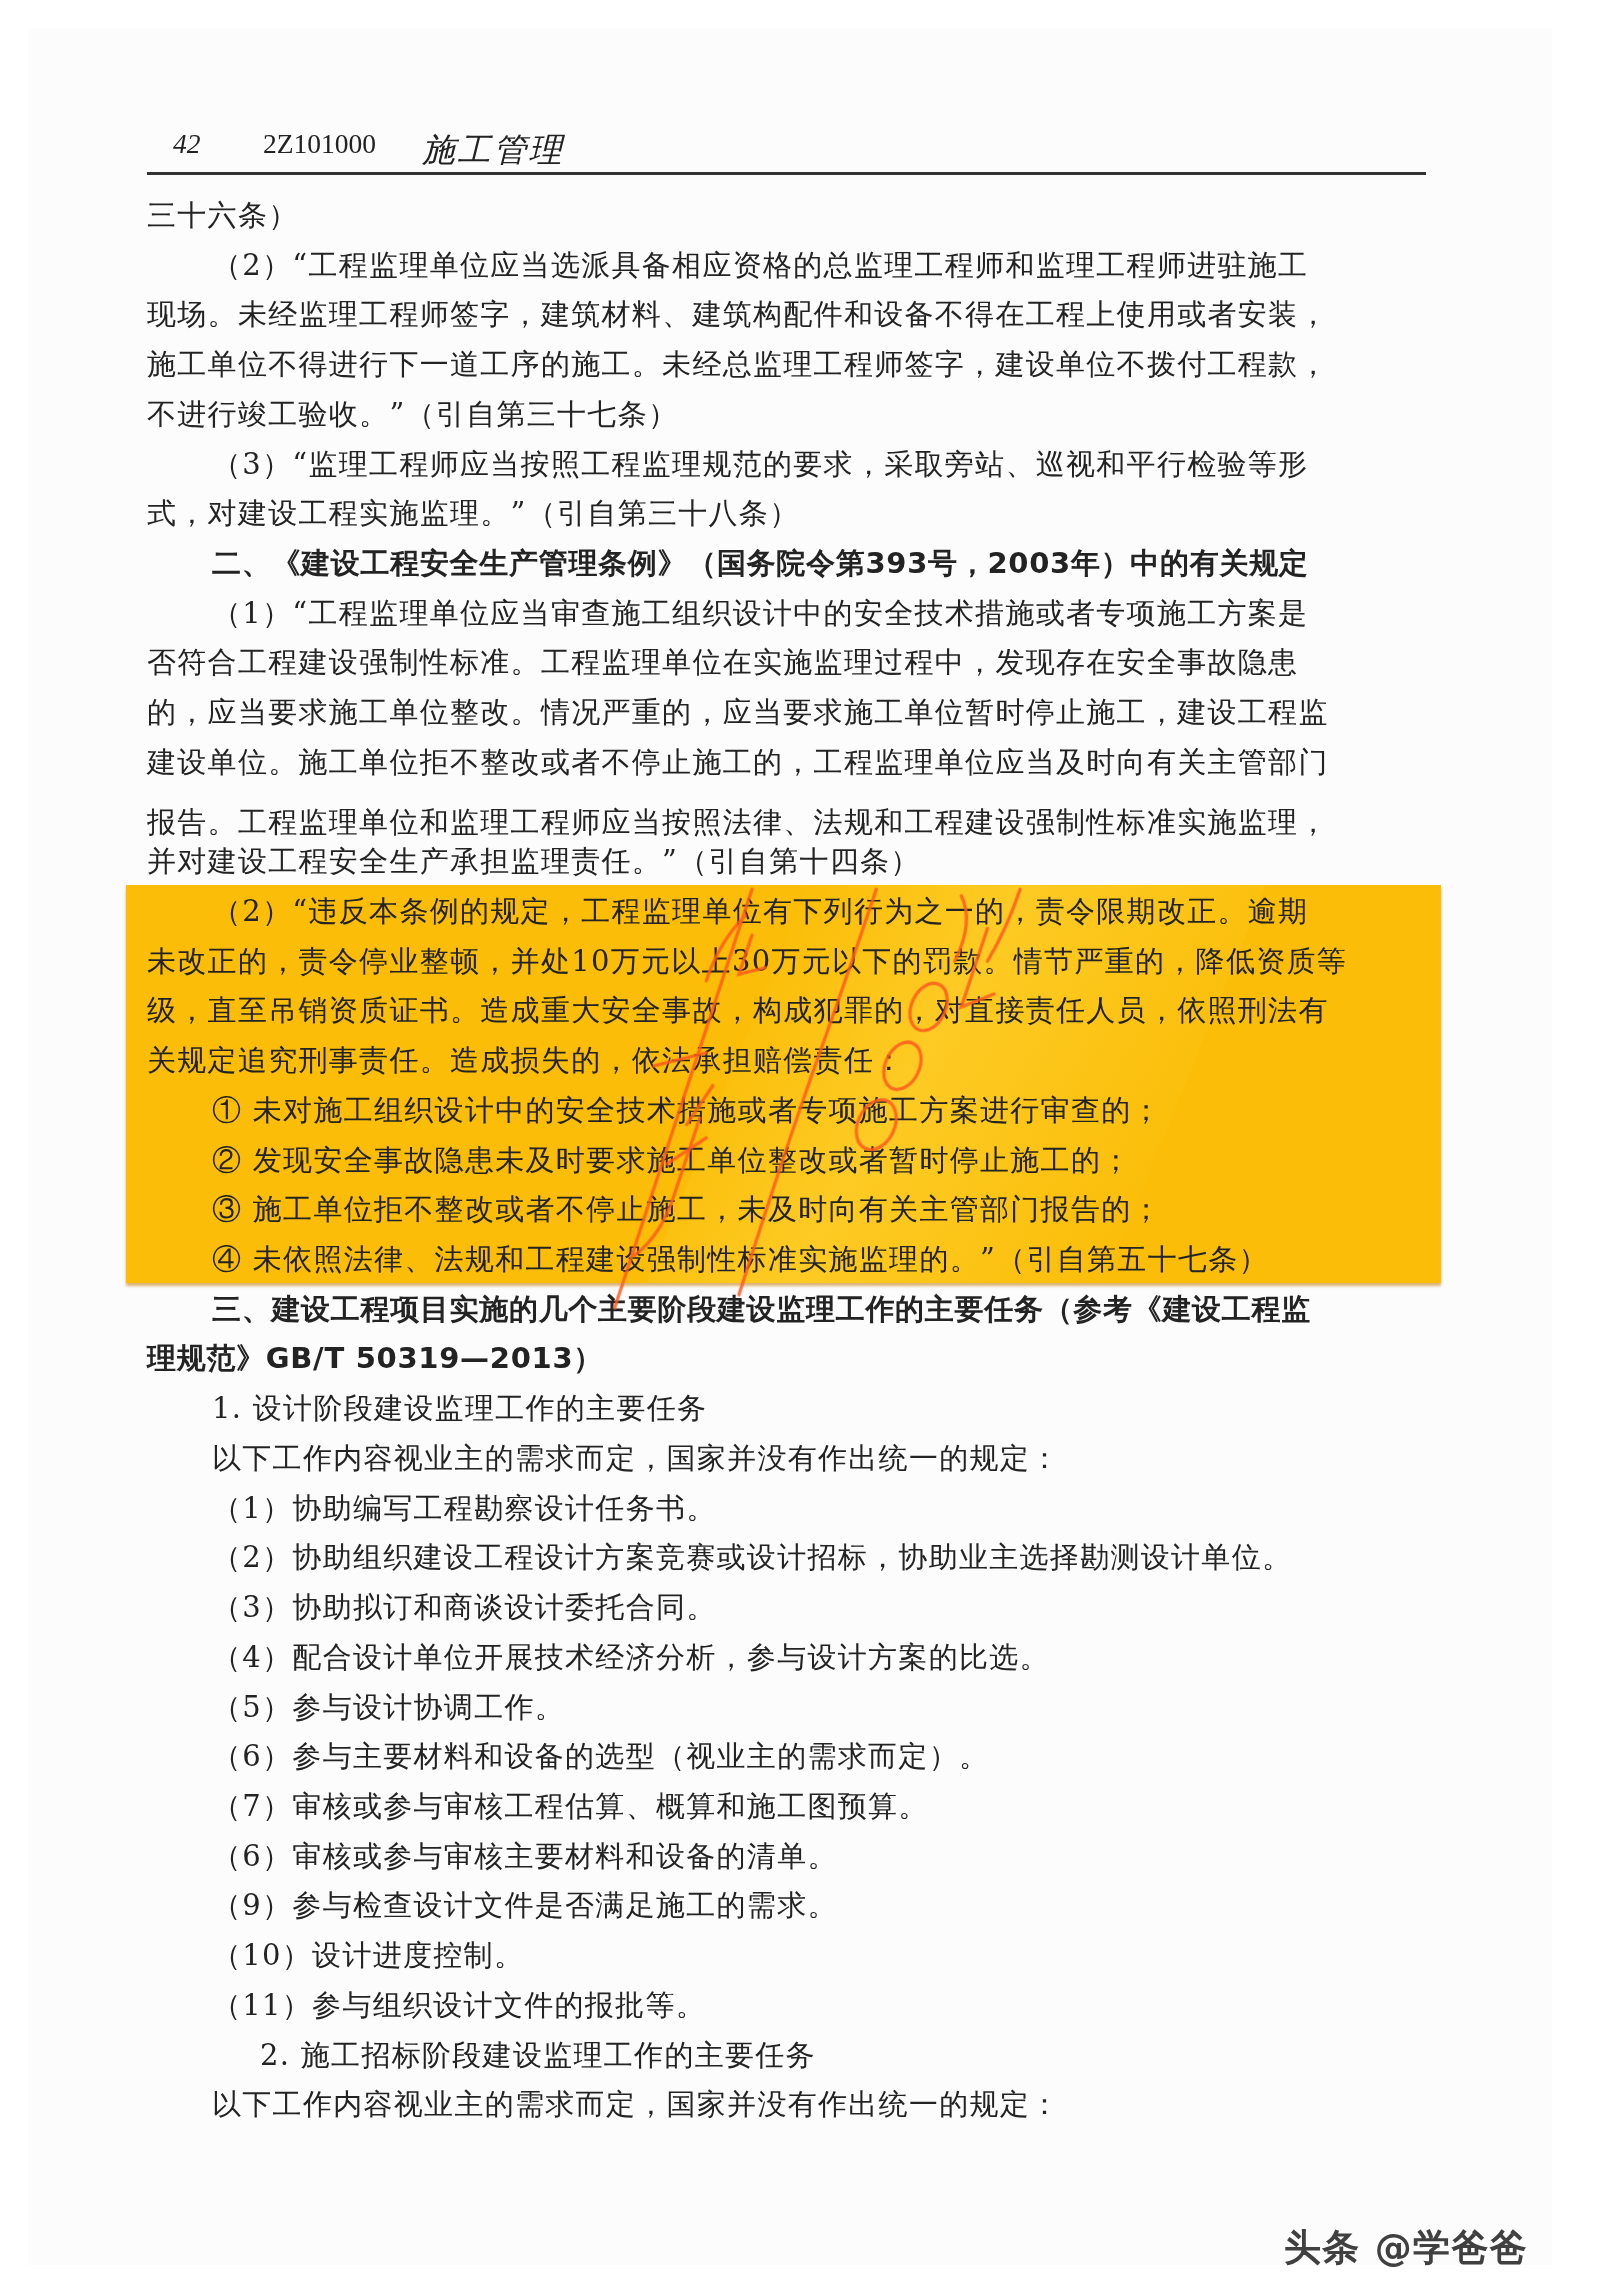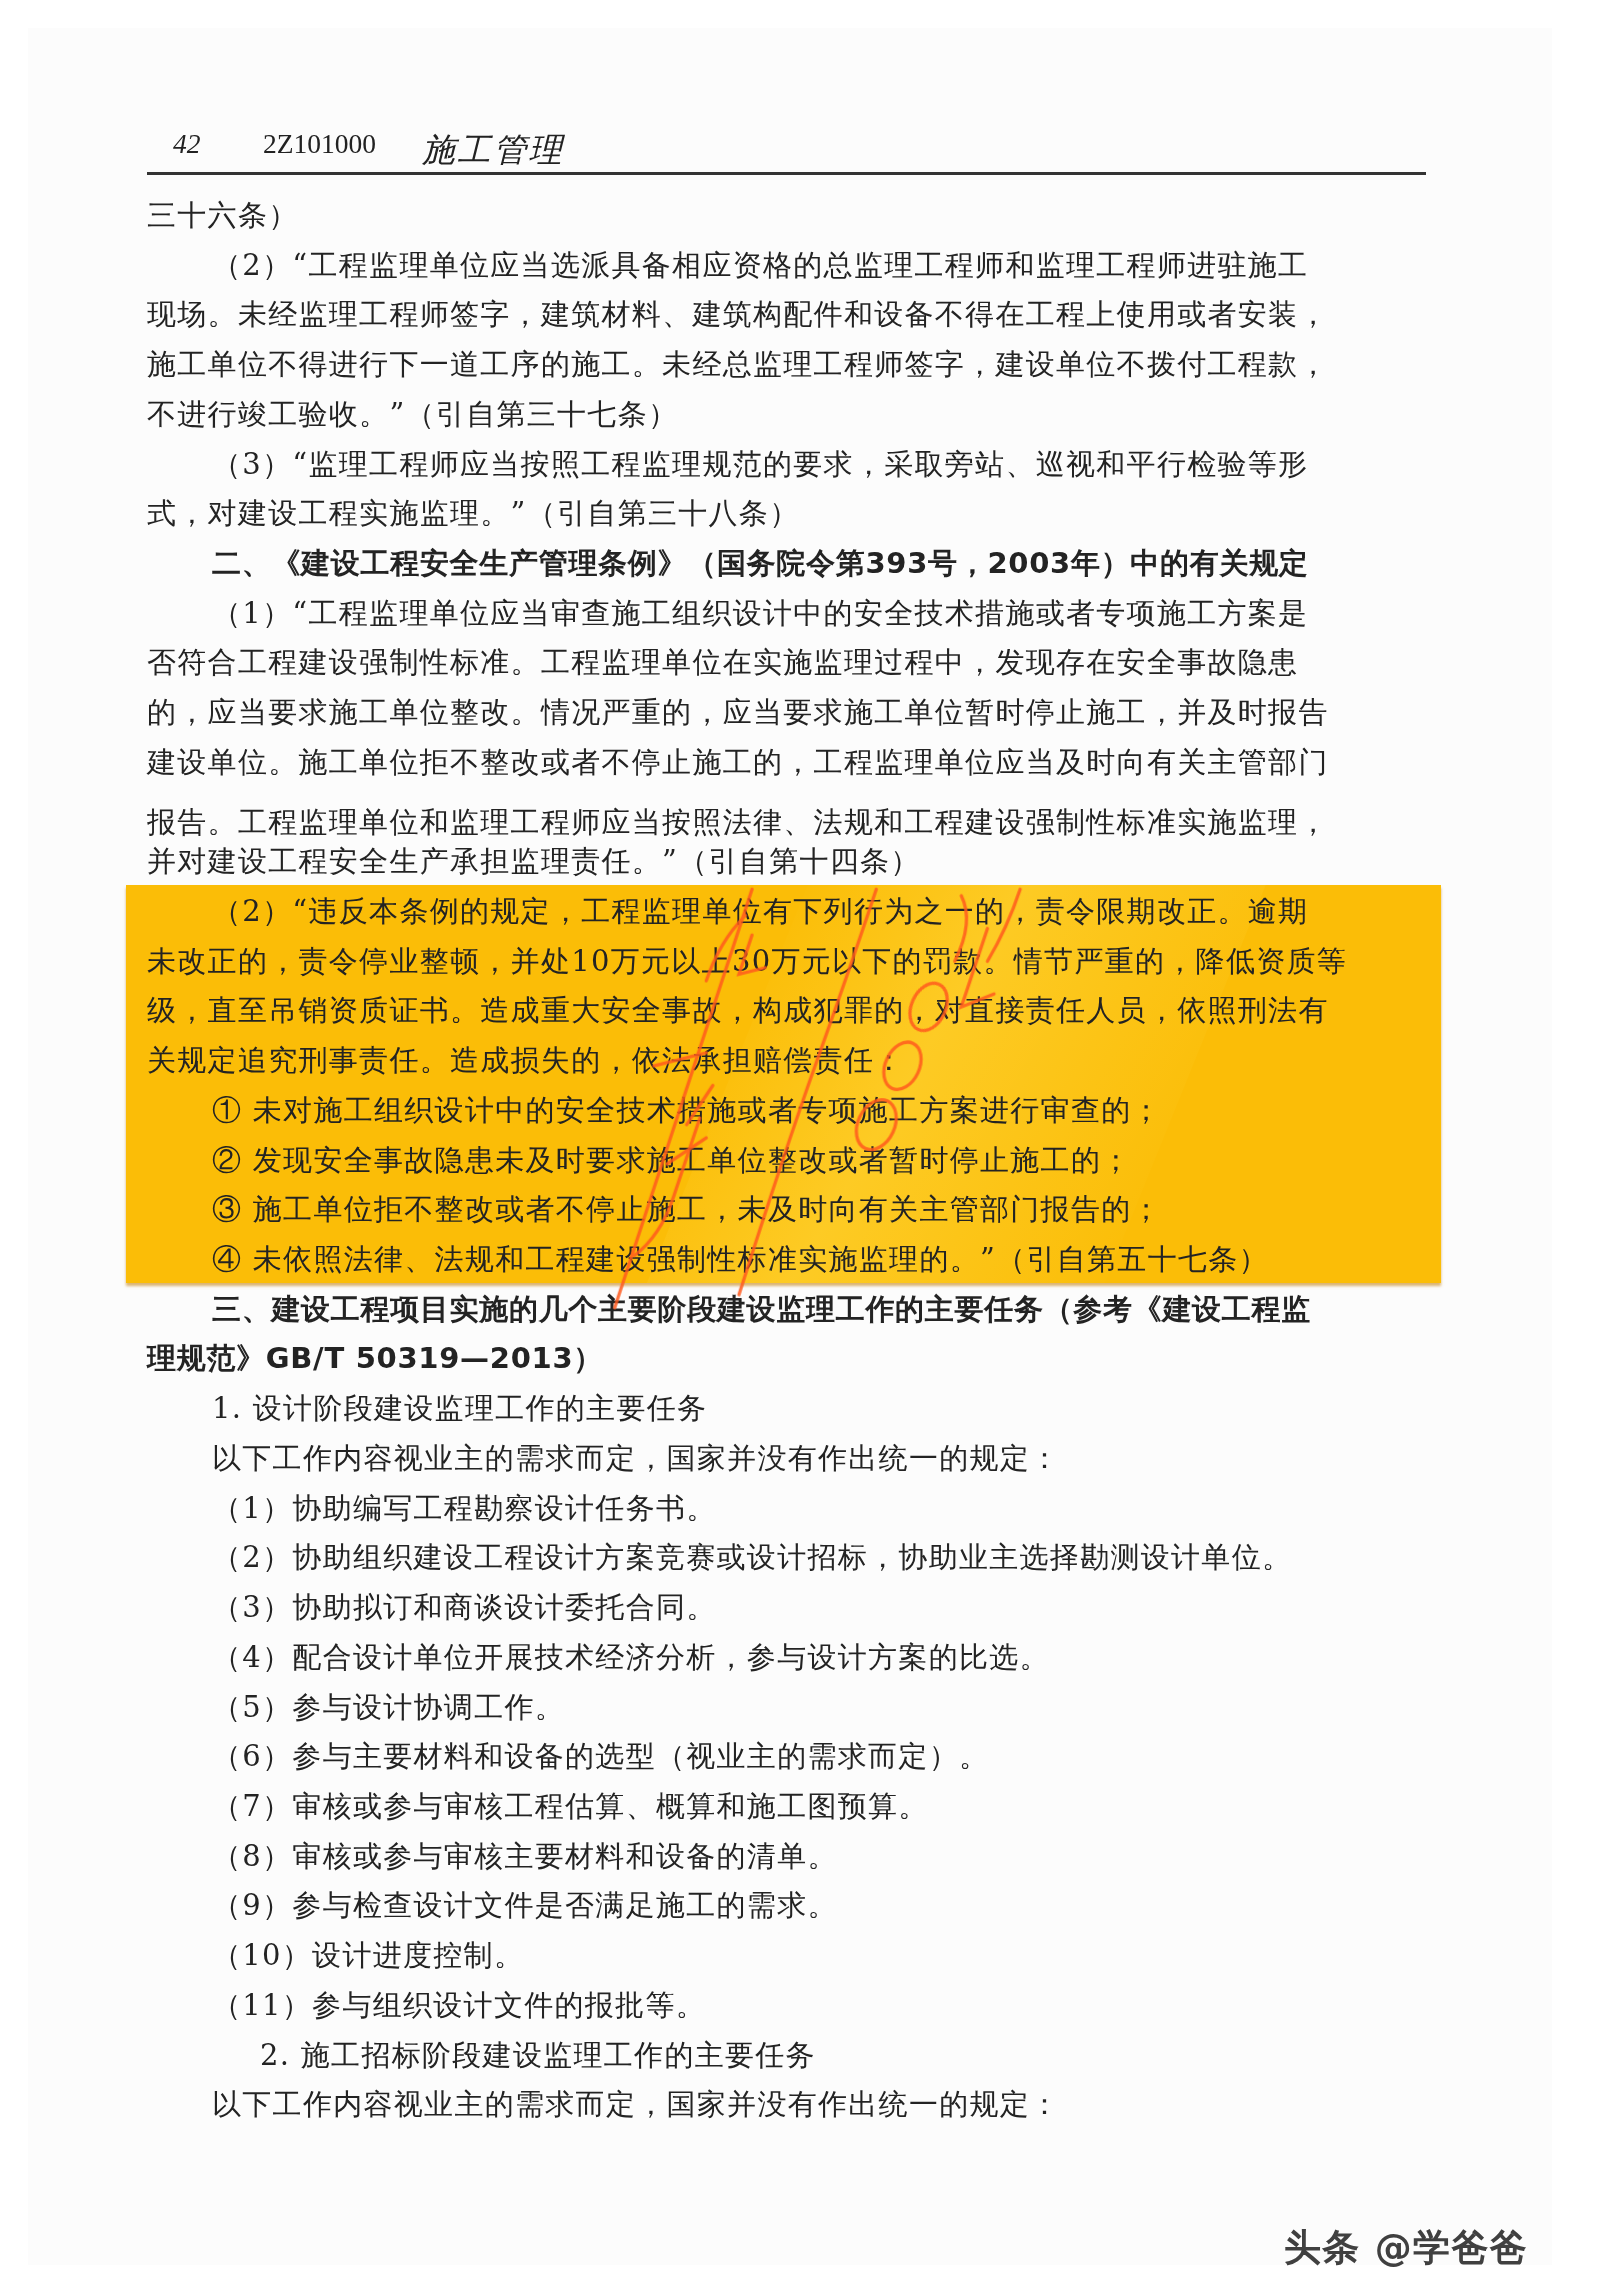--- a/index.html
+++ b/index.html
@@ -95,21 +95,21 @@
     <div class="line" style="top: 0px; left: 0px;">三十六条）</div>
     <div class="line" style="top: 50px; left: 65px;">（2）“工程监理单位应当选派具备相应资格的总监理工程师和监理工程师进驻施工</div>
     <div class="line" style="top: 99px; left: 0px;">现场。未经监理工程师签字，建筑材料、建筑构配件和设备不得在工程上使用或者安装，</div>
     <div class="line" style="top: 149px; left: 0px;">施工单位不得进行下一道工序的施工。未经总监理工程师签字，建设单位不拨付工程款，</div>
     <div class="line" style="top: 199px; left: 0px;">不进行竣工验收。”（引自第三十七条）</div>
     <div class="line" style="top: 249px; left: 65px;">（3）“监理工程师应当按照工程监理规范的要求，采取旁站、巡视和平行检验等形</div>
     <div class="line" style="top: 298px; left: 0px;">式，对建设工程实施监理。”（引自第三十八条）</div>
     <div class="line bold" style="top: 348px; left: 65px;">二、《建设工程安全生产管理条例》（国务院令第393号，2003年）中的有关规定</div>
     <div class="line" style="top: 398px; left: 65px;">（1）“工程监理单位应当审查施工组织设计中的安全技术措施或者专项施工方案是</div>
     <div class="line" style="top: 447px; left: 0px;">否符合工程建设强制性标准。工程监理单位在实施监理过程中，发现存在安全事故隐患</div>
-    <div class="line" style="top: 497px; left: 0px;">的，应当要求施工单位整改。情况严重的，应当要求施工单位暂时停止施工，并及时报告</div>
+    <div class="line" style="top: 497px; left: 0px;">的，应当要求施工单位整改。情况严重的，应当要求施工单位暂时停止施工，建设工程监</div>
     <div class="line" style="top: 547px; left: 0px;">建设单位。施工单位拒不整改或者不停止施工的，工程监理单位应当及时向有关主管部门</div>
     <div class="line" style="top: 597px; left: 0px; margin-top: 10px;">报告。工程监理单位和监理工程师应当按照法律、法规和工程建设强制性标准实施监理，</div>
     <div class="line" style="top: 646px; left: 0px;">并对建设工程安全生产承担监理责任。”（引自第十四条）</div>
     <div class="line" style="top: 696px; left: 65px;">（2）“违反本条例的规定，工程监理单位有下列行为之一的，责令限期改正。逾期</div>
     <div class="line" style="top: 746px; left: 0px;">未改正的，责令停业整顿，并处10万元以上30万元以下的罚款。情节严重的，降低资质等</div>
     <div class="line" style="top: 795px; left: 0px;">级，直至吊销资质证书。造成重大安全事故，构成犯罪的，对直接责任人员，依照刑法有</div>
     <div class="line" style="top: 845px; left: 0px;">关规定追究刑事责任。造成损失的，依法承担赔偿责任：</div>
     <div class="line" style="top: 895px; left: 65px;">① 未对施工组织设计中的安全技术措施或者专项施工方案进行审查的；</div>
     <div class="line" style="top: 945px; left: 65px;">② 发现安全事故隐患未及时要求施工单位整改或者暂时停止施工的；</div>
     <div class="line" style="top: 994px; left: 65px;">③ 施工单位拒不整改或者不停止施工，未及时向有关主管部门报告的；</div>
@@ -118,21 +118,21 @@
     <div class="line bold" style="top: 1143px; left: 0px;">理规范》GB/T 50319—2013）</div>
     <div class="line" style="top: 1193px; left: 65px;">1. 设计阶段建设监理工作的主要任务</div>
     <div class="line" style="top: 1243px; left: 65px;">以下工作内容视业主的需求而定，国家并没有作出统一的规定：</div>
     <div class="line" style="top: 1293px; left: 65px;">（1）协助编写工程勘察设计任务书。</div>
     <div class="line" style="top: 1342px; left: 65px;">（2）协助组织建设工程设计方案竞赛或设计招标，协助业主选择勘测设计单位。</div>
     <div class="line" style="top: 1392px; left: 65px;">（3）协助拟订和商谈设计委托合同。</div>
     <div class="line" style="top: 1442px; left: 65px;">（4）配合设计单位开展技术经济分析，参与设计方案的比选。</div>
     <div class="line" style="top: 1492px; left: 65px; text-align: center;">（5）参与设计协调工作。</div>
     <div class="line" style="top: 1541px; left: 65px;">（6）参与主要材料和设备的选型（视业主的需求而定）。</div>
     <div class="line" style="top: 1591px; left: 65px;">（7）审核或参与审核工程估算、概算和施工图预算。</div>
-    <div class="line" style="top: 1641px; left: 65px;">（8）审核或参与审核主要材料和设备的清单。</div>
+    <div class="line" style="top: 1641px; left: 65px;">（6）审核或参与审核主要材料和设备的清单。</div>
     <div class="line" style="top: 1690px; left: 65px;">（9）参与检查设计文件是否满足施工的需求。</div>
     <div class="line" style="top: 1740px; left: 65px;">（10）设计进度控制。</div>
     <div class="line" style="top: 1790px; left: 65px;">（11）参与组织设计文件的报批等。</div>
     <div class="line" style="top: 1840px; left: 65px; margin-left: 48px;">2. 施工招标阶段建设监理工作的主要任务</div>
     <div class="line" style="top: 1889px; left: 65px;">以下工作内容视业主的需求而定，国家并没有作出统一的规定：</div>
   </div>
 
 <svg class="watermark" viewBox="0 0 900 760">
   <g fill="none" stroke="#ff5a1e" stroke-width="5" stroke-linecap="round" opacity="0.85">
     <path d="M120 700 L330 60"></path>

